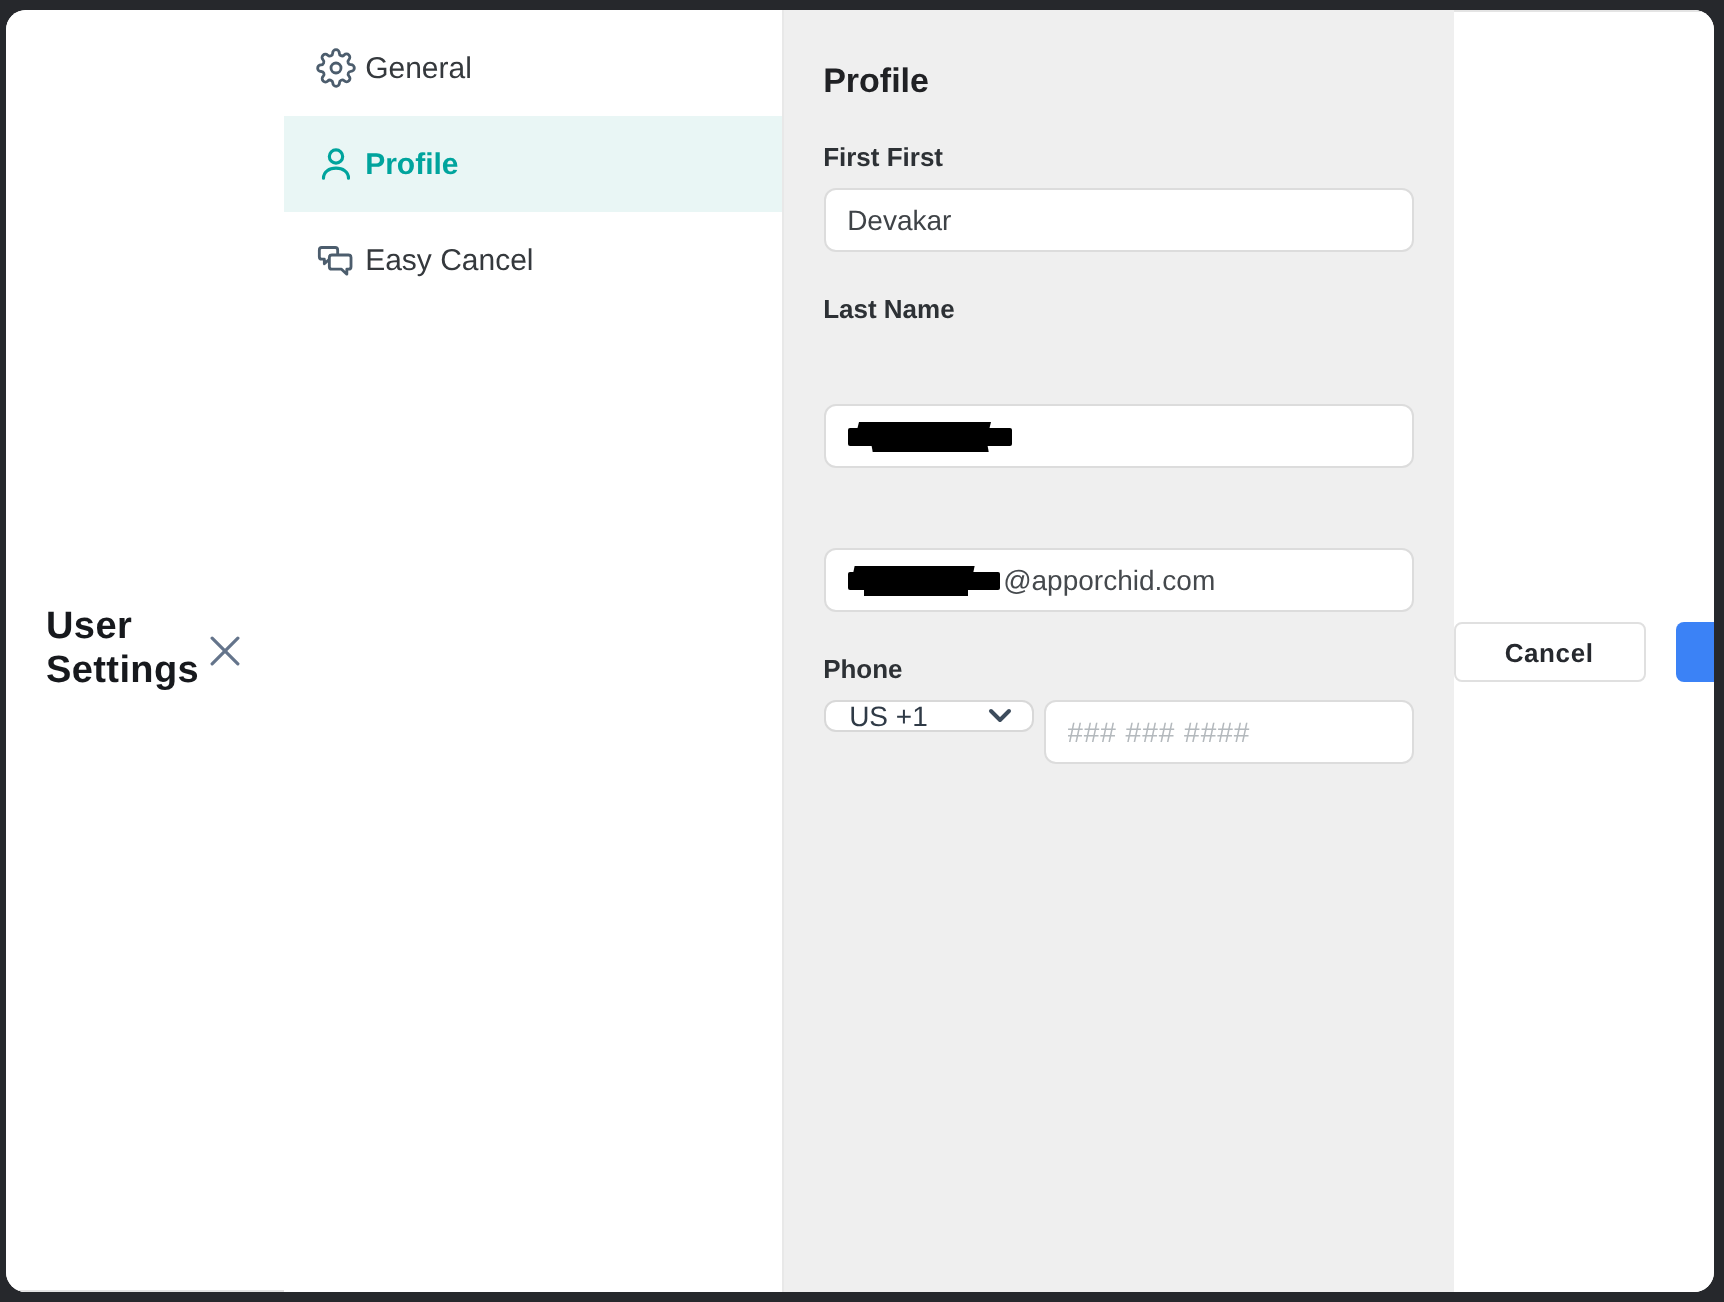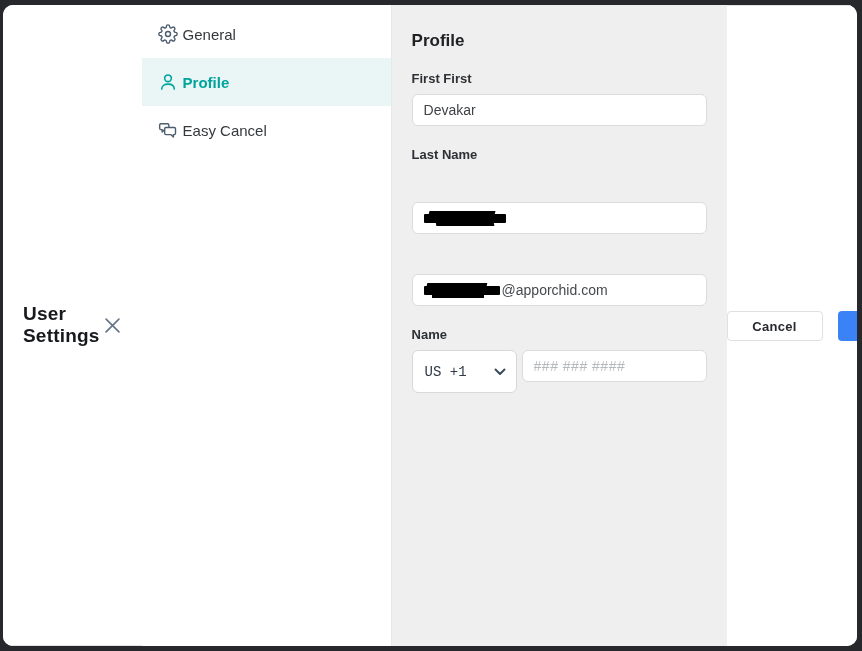--- a/index.html
+++ b/index.html
@@ -33,23 +33,23 @@
   
   .redact{display:inline-block;background:#000;position:relative;border-radius:1px;}
   .redact-name{width:82px;height:9px;}
   .redact-name::before{content:"";position:absolute;left:5px;top:-3px;width:66px;height:4px;background:#000;transform:skewX(-14deg);}
   .redact-name::after{content:"";position:absolute;left:12px;bottom:-3px;width:58px;height:4px;background:#000;transform:skewX(10deg);}
   .redact-email{width:76px;height:9px;margin-right:2px;}
   .redact-email::before{content:"";position:absolute;left:3px;top:-3px;width:60px;height:3px;background:#000;transform:skewX(-12deg);}
   .redact-email::after{content:"";position:absolute;left:8px;bottom:-3px;width:52px;height:3px;background:#000;}
   
   .phone-row{display:flex;gap:5px;}
-  .select{width:105px;height:43px;border:1px solid #d8d8d8;border-radius:6px;background:#fff;cursor:pointer;
+  .select{width:105px;height:16px;border:1px solid #d8d8d8;border-radius:6px;background:#fff;cursor:pointer;
           display:flex;align-items:center;justify-content:space-between;padding:0 10px 0 12px;
-          font-size:14px;color:#2f3a46;box-sizing:border-box;font-family:Liberation Mono, monospace;}
+          font-size:14px;color:#2f3a46;box-sizing:border-box;}
   .tinput.phone{width:185px;}
   
   .footer{flex:0 0 71px;border-top:1px solid #e4e4e4;background:#fff;display:flex;align-items:center;
           justify-content:flex-end;gap:15px;padding-right:18px;}
   .btn{height:30px;border-radius:4px;font-size:13px;font-weight:bold;font-family:inherit;cursor:pointer;
        display:flex;align-items:center;justify-content:center;letter-spacing:.3px;}
   .btn.cancel{width:96px;background:#fff;border:1px solid #e0e0e0;color:#26292e;}
   .btn.save{width:97px;background:#3b82f6;border:none;color:#fff;}
   svg{display:block;}
 </style>
@@ -123,21 +123,21 @@
         </div>
 
         <div class="group">
           <div class="tinput fake">
             <span class="redact redact-email"></span>
             <span class="email-suffix">@apporchid.com</span>
           </div>
         </div>
 
         <div class="group">
-          <label class="flabel">Name</label>
+          <label class="flabel">Phone</label>
           <div class="phone-row">
             <div class="select">
               <span>US +1</span>
               <span>
                 <svg width="12" height="8" viewBox="0 0 12 8" fill="none" stroke="#3d4c5c" stroke-width="2" stroke-linecap="round" stroke-linejoin="round">
                   <polyline points="1.5 1.5 6 6 10.5 1.5"></polyline>
                 </svg>
               </span>
             </div>
             <input class="tinput phone" type="text" placeholder="### ### ####" style="">

